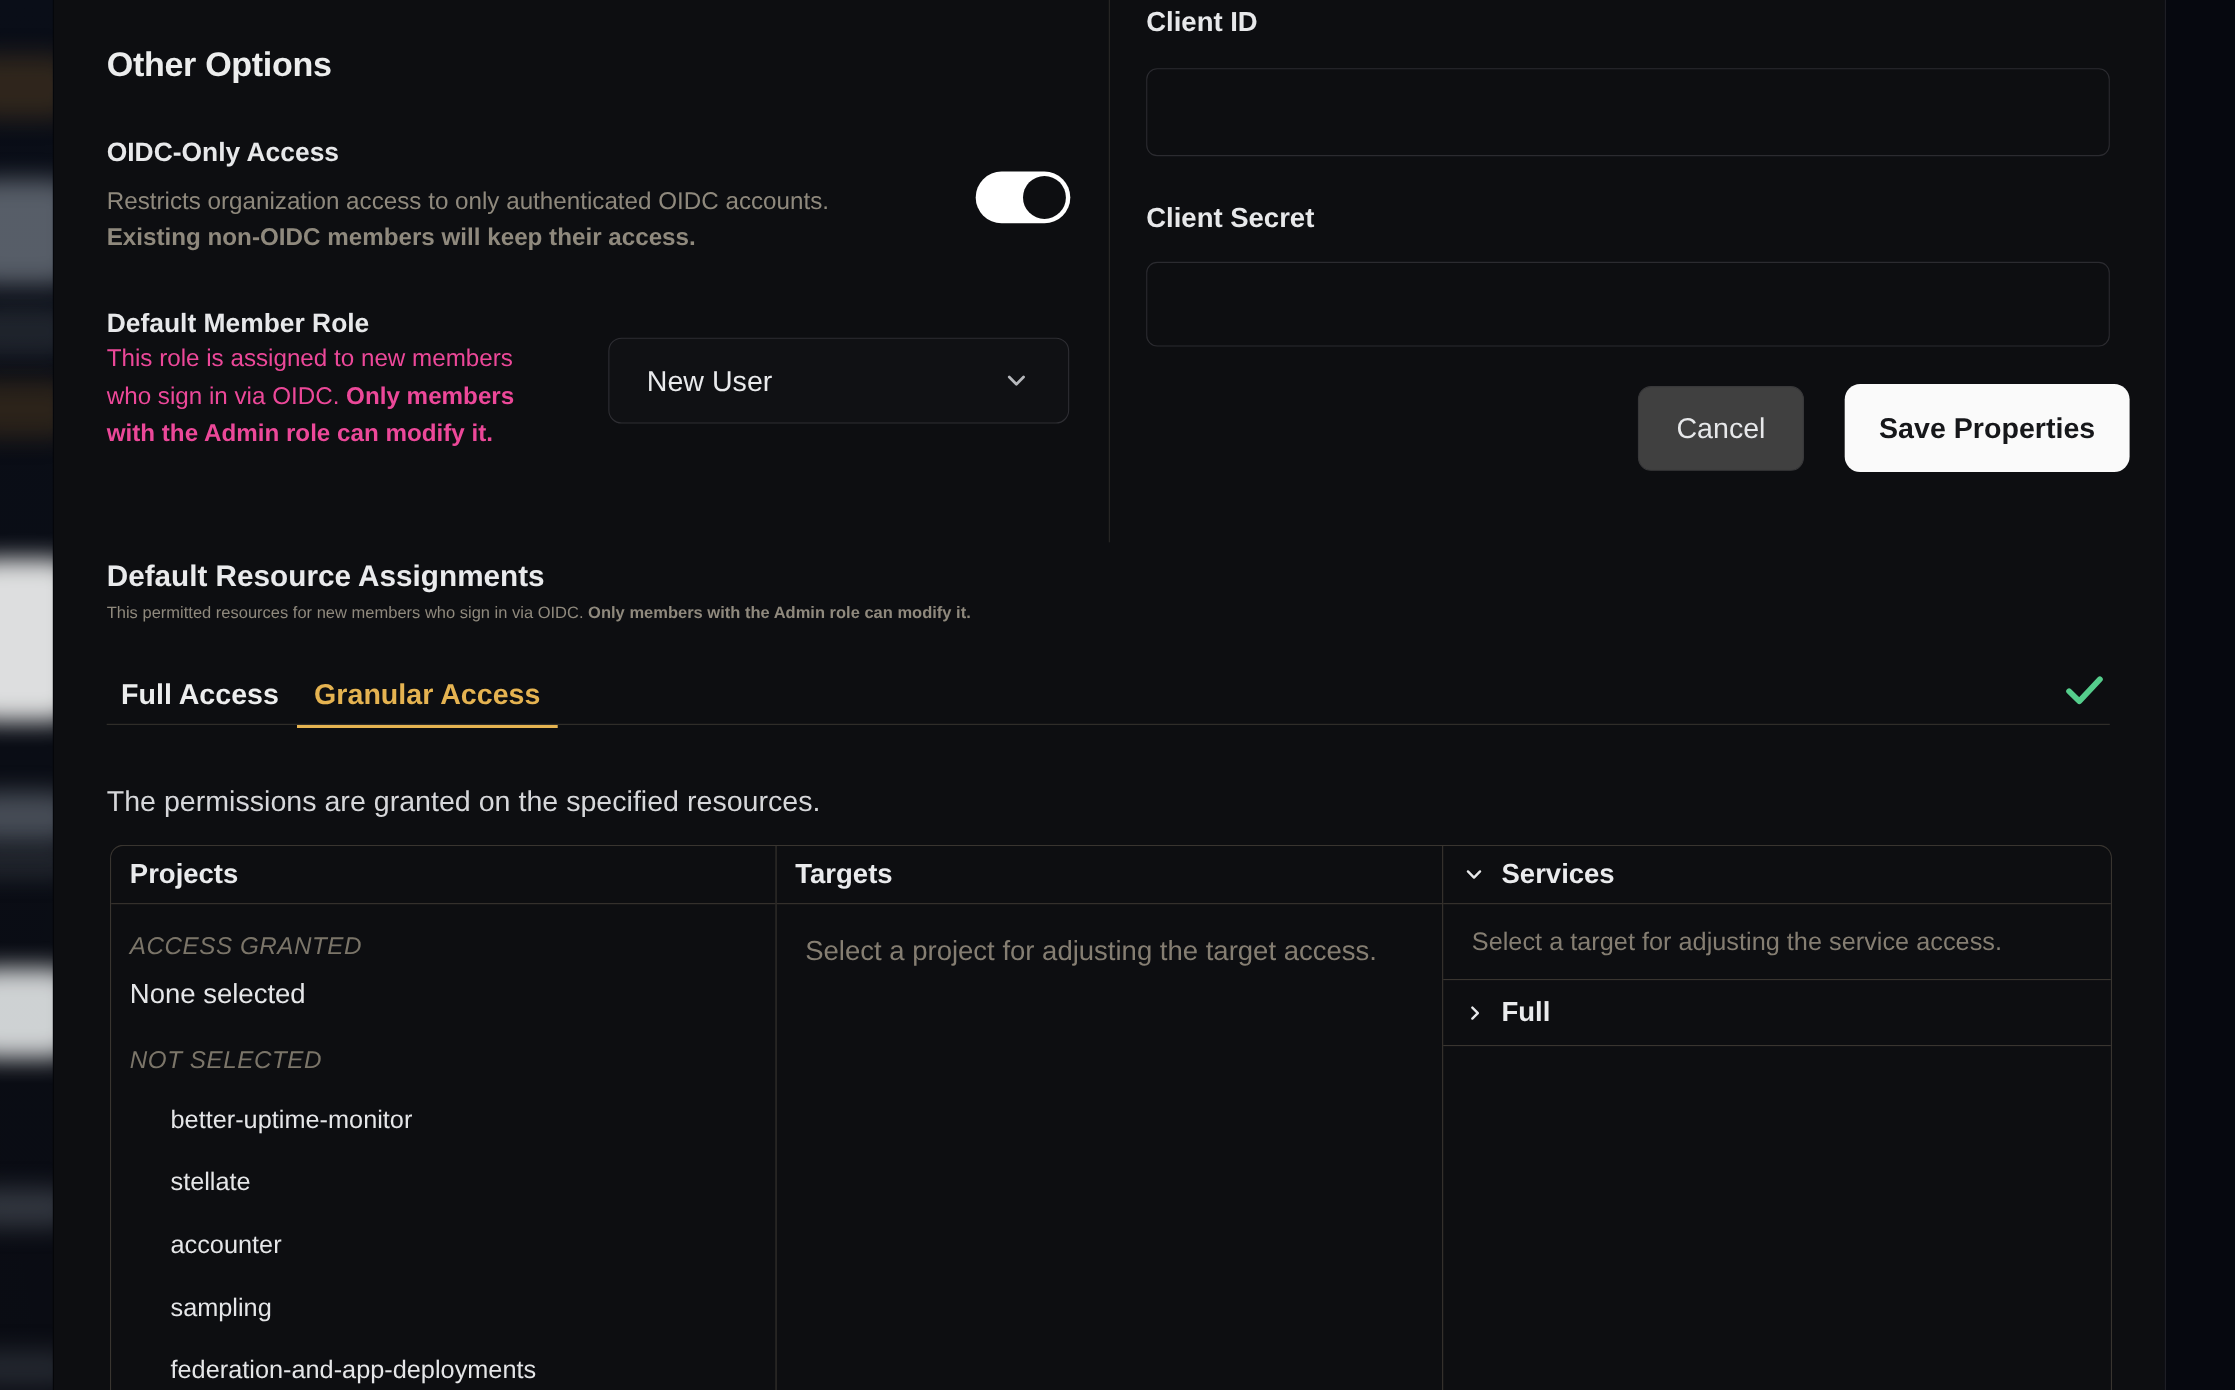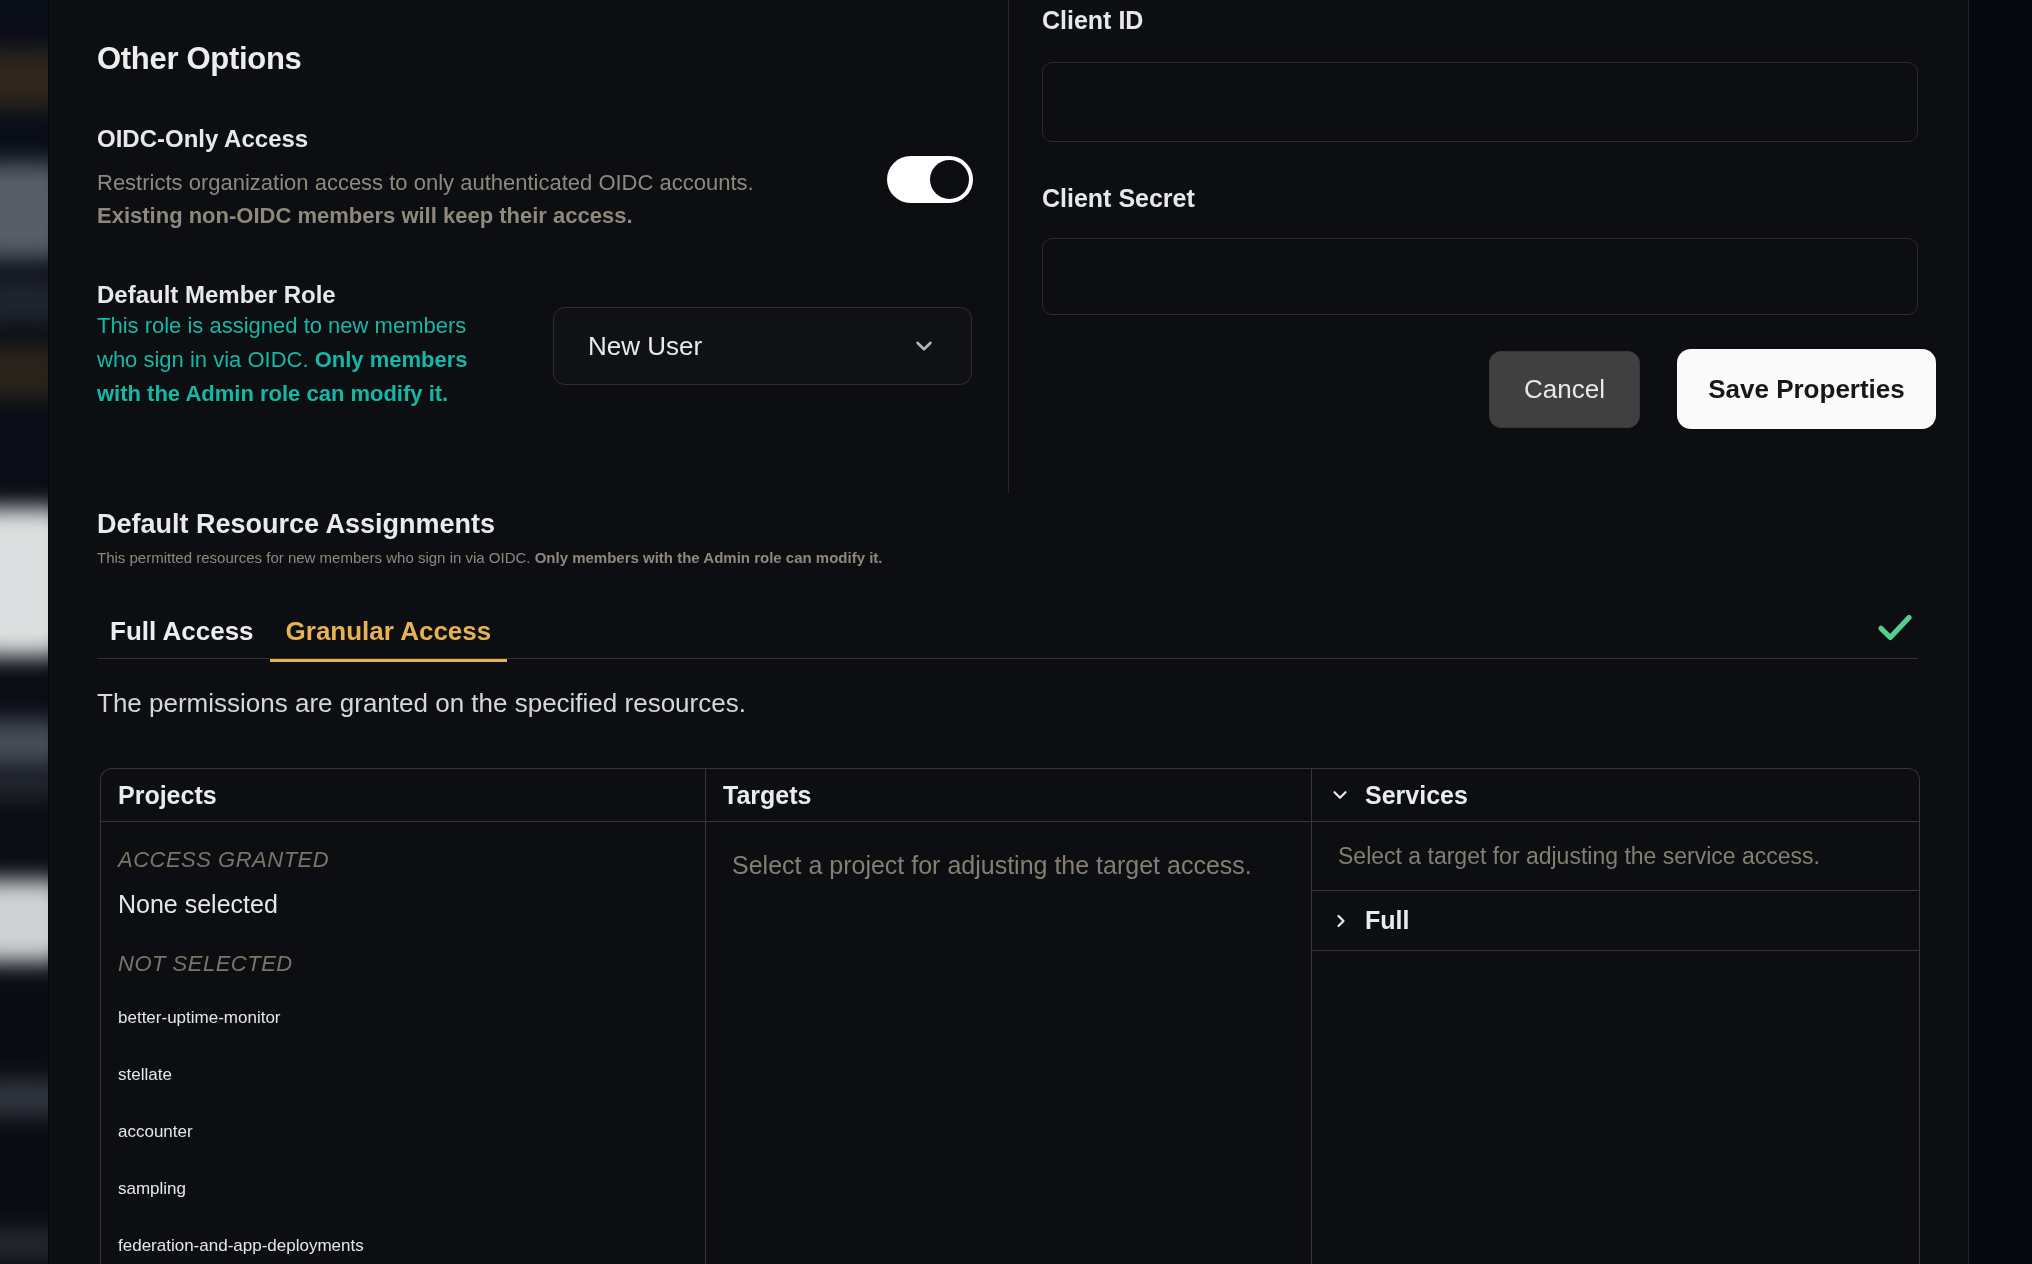--- a/index.html
+++ b/index.html
@@ -28,21 +28,21 @@
   .bold { font-weight:700; }
   .abs { position:absolute; }
 
   .oo-title   { left:97px;  top:41px;  font-size:31px; font-weight:600; color:#eceded; letter-spacing:-.3px; }
   .oidc-label { left:97px;  top:125px; font-size:24px; font-weight:600; color:#e7e8ea; }
   .oidc-desc  { left:97px;  top:166px; font-size:22px; line-height:33px; color:#8f897d; }
   .toggle     { left:887px; top:156px; width:86px; height:47px; border-radius:24px; background:#ffffff; cursor:pointer; }
   .toggle .knob { position:absolute; right:4px; top:4px; width:39px; height:39px; border-radius:50%; background:#0d0e11; }
 
   .dmr-label  { left:97px;  top:281px; font-size:24px; font-weight:600; color:#e7e8ea; }
-  .dmr-desc   { left:97px;  top:309px; font-size:22px; line-height:34px; color:#14b8a6; }
+  .dmr-desc   { left:97px;  top:309px; font-size:22px; line-height:34px; color:#ec4899; }
 
   .role-dropdown { left:553px; top:307px; width:419px; height:78px; background:#101114; border:1px solid #2e2e33; border-radius:12px; display:flex; align-items:center; justify-content:space-between; padding:0 34px; cursor:pointer; }
   .dd-value { font-size:26px; font-weight:500; color:#e9eaec; }
 
   .v-div { left:1008px; top:0; width:1px; height:493px; background:#2a2927; }
 
   .ci-label { left:1042px; top:6px;   font-size:25px; font-weight:600; color:#e7e8ea; }
   .cs-label { left:1042px; top:184px; font-size:25px; font-weight:600; color:#e7e8ea; }
   .txt-input { position:absolute; left:1042px; width:876px; background:transparent; border:1px solid #2b2b30; border-radius:10px; color:#e7e8ea; font-size:26px; padding:0 24px; outline:none; font-family:"Liberation Sans",sans-serif; }
   .ci-input { top:62px;  height:80px; }
@@ -54,37 +54,37 @@
 
   .dra-title { left:97px; top:509px; font-size:27px; font-weight:600; color:#e9eaec; }
   .dra-desc  { left:97px; top:549px; font-size:15px; color:#8f897d; }
 
   .tab-line { left:97px; top:658px; width:1821px; height:1px; background:#34312d; }
   .tabs { left:94px; top:607px; height:55px; display:flex; }
   .tab  { display:flex; align-items:center; padding:0 16px 6px; font-size:26px; font-weight:600; color:#eceded; cursor:pointer; }
   .tab.active { color:#e5b351; box-shadow:inset 0 -3px 0 #e5b351; }
 
   .check { left:1874px; top:606px; }
-  .note  { left:97px; top:688px; font-size:26px; color:#d6d7da; }
+  .note  { left:97px; top:713px; font-size:26px; color:#d6d7da; }
 
   
   .grid { left:100px; top:768px; width:1820px; height:496px; border:1px solid #393530; border-bottom:none; border-radius:12px 12px 0 0; display:flex; overflow:hidden; }
   .col { height:100%; }
   .col-projects { width:604px; }
   .col-targets  { width:606px; border-left:1px solid #393530; }
   .col-services { flex:1; border-left:1px solid #393530; }
   .col-header { height:53px; border-bottom:1px solid #393530; display:flex; align-items:center; padding:0 17px; font-size:25px; font-weight:700; color:#eaebed; gap:14px; }
   .placeholder { font-size:25px; color:#857e72; }
   .proj-body { padding-left:17px; }
   .group-label { font-size:22px; color:#7b7569; letter-spacing:.5px;font-style:italic; }
   .gl-granted { margin-top:25px; }
   .item-none  { margin-top:17px; font-size:25px; color:#e5e6e8; }
   .gl-notsel  { margin-top:32px; }
   .proj-list  { margin-top:12px; border-bottom:1px solid #35322c; width:585px; }
-  .proj-item  { height:57px; display:flex; align-items:center; font-size:17px; color:#e5e6e8; cursor:pointer; }
+  .proj-item  { height:57px; display:flex; align-items:center; font-size:23px; color:#e5e6e8; cursor:pointer;margin-left:37px; }
   .tgt-body { padding:29px 0 0 26px; }
   .svc-row1 { height:69px; border-bottom:1px solid #393530; display:flex; align-items:center; padding-left:26px; }
   .svc-row1 .placeholder { font-size:23px; }
   .svc-row2 { height:60px; border-bottom:1px solid #393530; display:flex; align-items:center; gap:14px; padding-left:19px; cursor:pointer; }
   .svc-row2 span { font-size:25px; font-weight:700; color:#eaebed; }
 </style>
 </head>
 <body>
 
 <div id="canvas">

